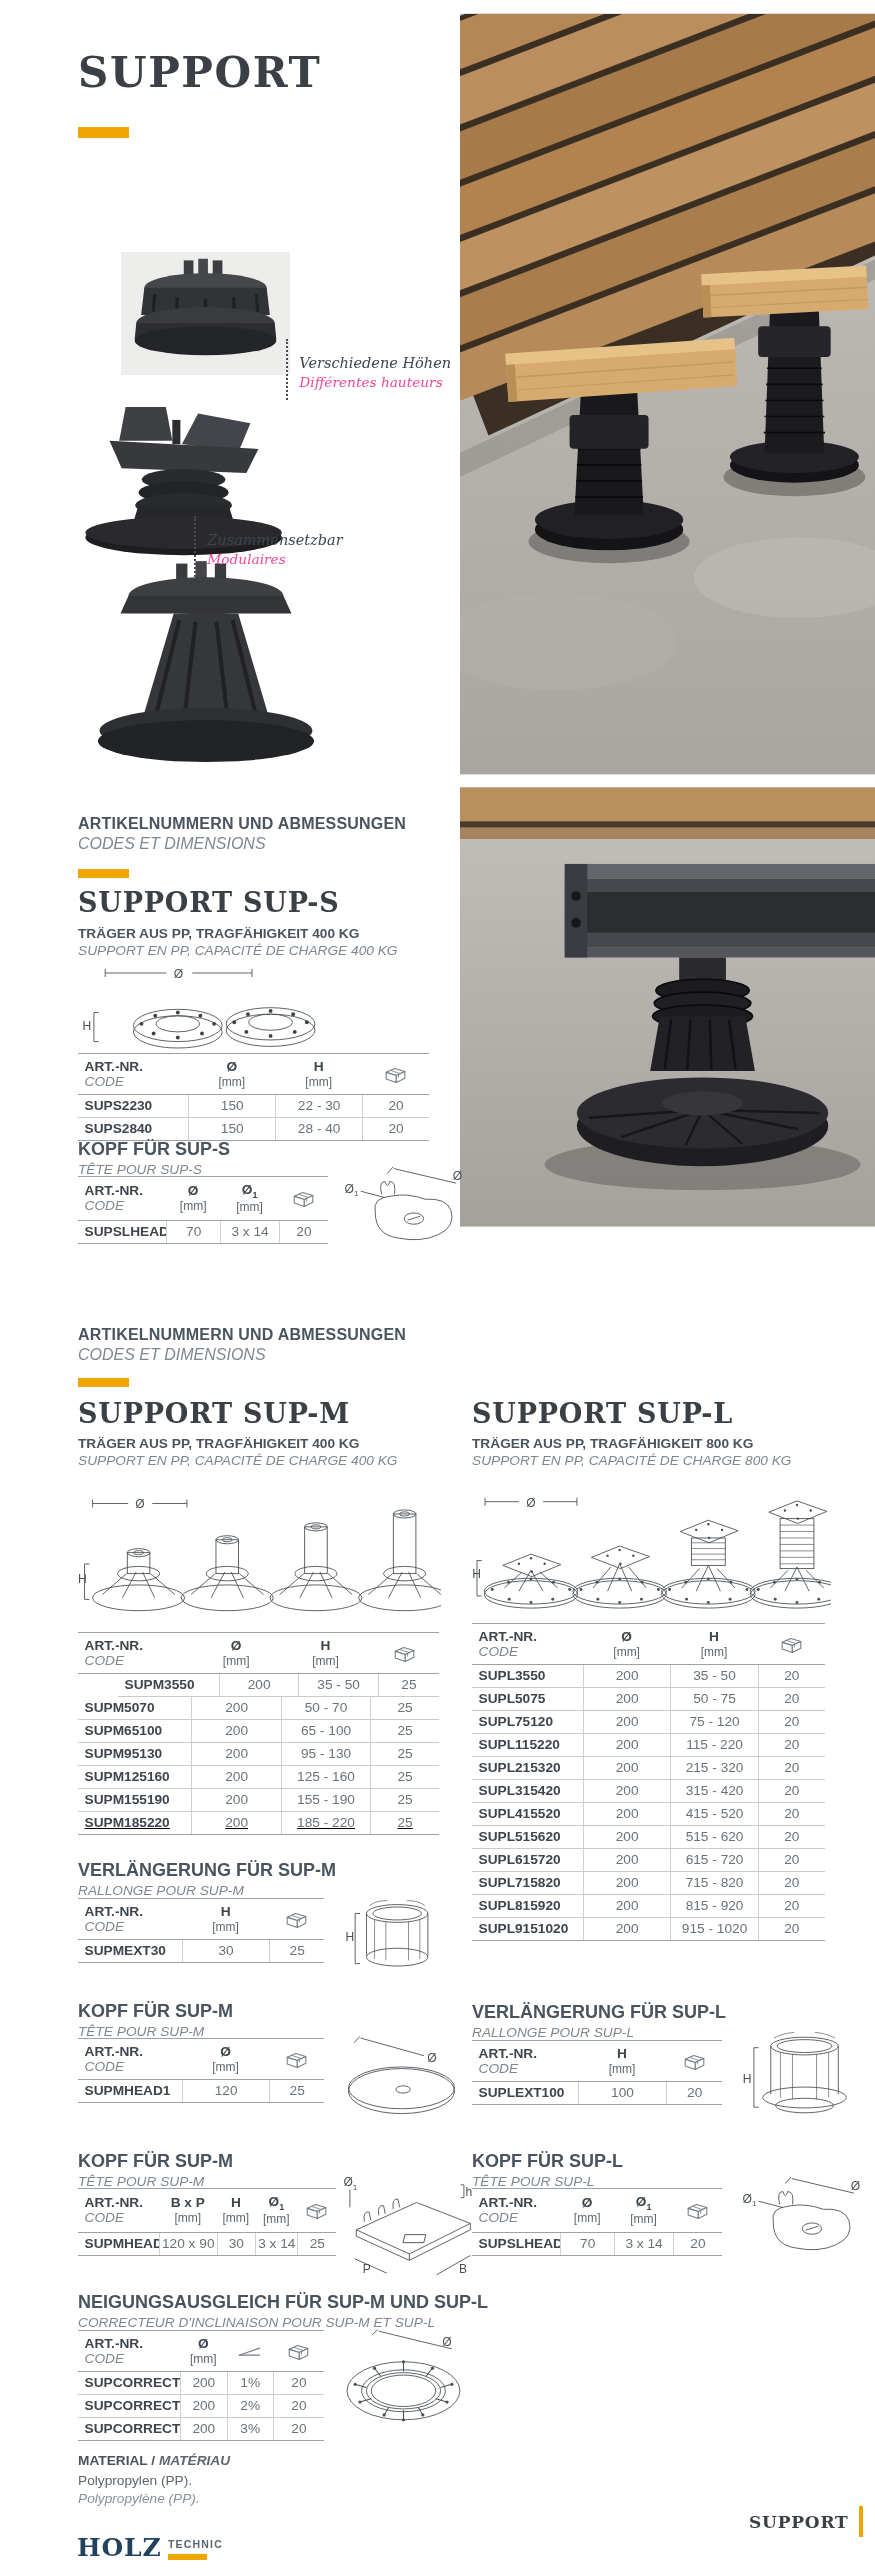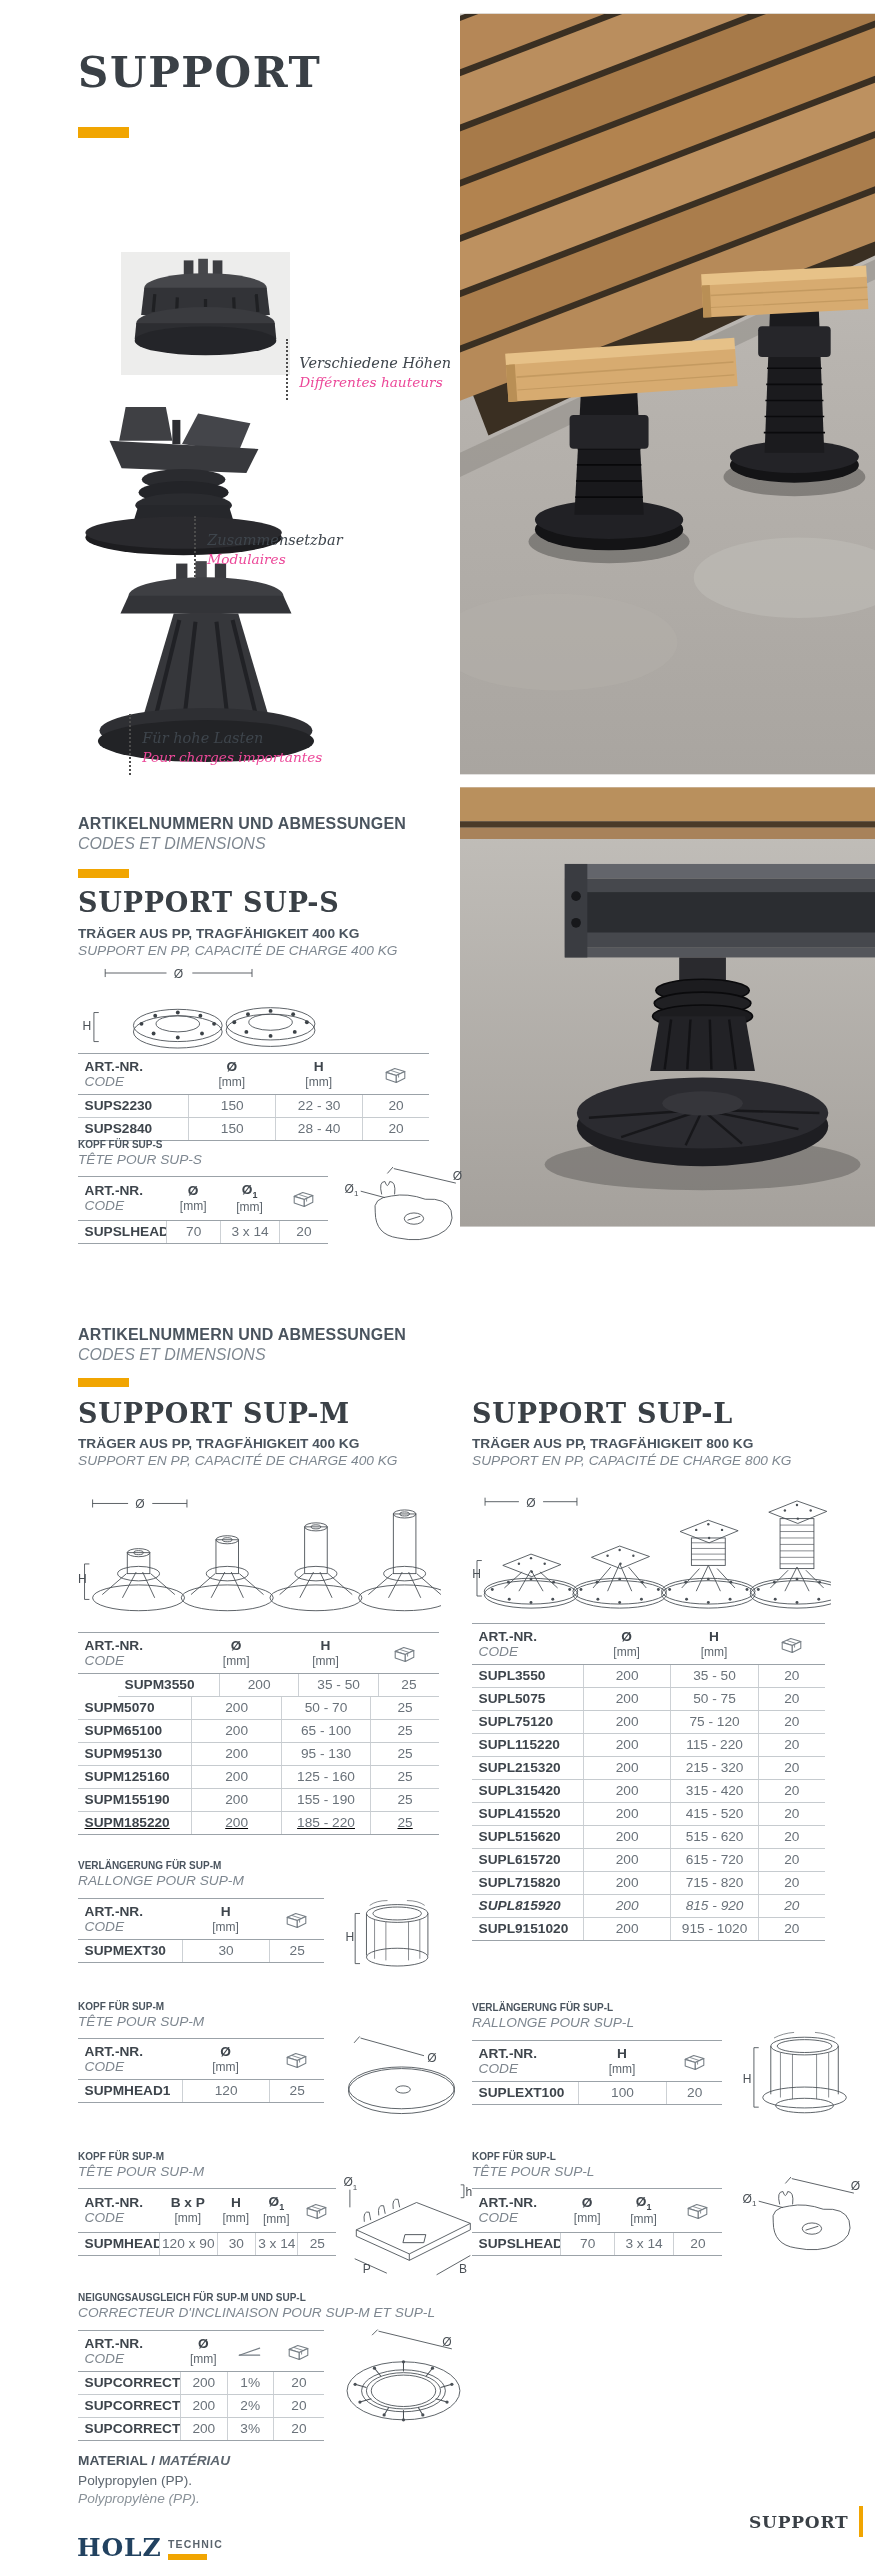--- a/index.html
+++ b/index.html
@@ -14,21 +14,21 @@
   .sub-de{font-size:16px;font-weight:bold;color:#4A545E;letter-spacing:0.2px;}
   .sub-fr{font-size:16px;font-style:italic;color:#7E8790;margin-top:4px;}
 
   
   .sec-de{font-size:16px;font-weight:bold;color:#4A545E;letter-spacing:0.2px;}
   .sec-fr{font-size:16px;font-style:italic;color:#7E8790;margin-top:2.4px;}
   .prod-title{font-family:"DejaVu Serif",serif;font-weight:bold;font-size:27px;
               color:#3A4046;letter-spacing:0.8px;}
   .note-de{font-size:13.7px;font-weight:bold;color:#4A545E;}
   .note-fr{font-size:13.7px;font-style:italic;color:#7E8790;margin-top:2.4px;}
-  .sub-hd-de{font-size:10px;font-weight:bold;color:#4A545E;}
+  .sub-hd-de{font-size:18px;font-weight:bold;color:#4A545E;}
   .sub-hd-fr{font-size:13.7px;font-style:italic;color:#7E8790;margin-top:1.6px;}
 
   
   .feat{border-left:2.4px dotted #4c4c4c;padding:16px 0 9.7px 11.3px;}
   .feat-de{font-family:"DejaVu Serif",serif;font-style:italic;font-size:14.5px;color:#3E454C;}
   .feat-fr{font-family:"DejaVu Serif",serif;font-style:italic;font-size:13.7px;color:#ec4899;margin-top:3.2px;}
 
   
   .tbl{border-top:0.8px solid #9BA2A8;border-bottom:0.8px solid #9BA2A8;}
   .tr{display:grid;align-items:center;}
@@ -250,24 +250,20 @@
   </div>
 
   <div class="abs feat" style="left:286px;top:339px;">
     <div class="feat-de">Verschiedene Höhen</div>
     <div class="feat-fr">Différentes hauteurs</div>
   </div>
   <div class="abs feat" style="left:194px;top:516px;">
     <div class="feat-de">Zusammensetzbar</div>
     <div class="feat-fr">Modulaires</div>
   </div>
-  <div class="abs feat" style="left:129px;top:714px;">
-    <div class="feat-de">Für hohe Lasten</div>
-    <div class="feat-fr">Pour charges importantes</div>
-  </div>
 
   <div class="abs" style="left:78px;top:815px;">
     <div class="sec-de">ARTIKELNUMMERN UND ABMESSUNGEN</div>
     <div class="sec-fr">CODES ET DIMENSIONS</div>
   </div>
   <div class="abs accent-bar" style="left:78px;top:869px;width:51px;height:9px;"></div>
 
   <div class="abs prod-title" style="left:78px;top:887px;">SUPPORT SUP-S</div>
   <div class="abs" style="left:78px;top:926px;">
     <div class="note-de">TRÄGER AUS PP, TRAGFÄHIGKEIT 400 KG</div>
@@ -938,21 +934,21 @@
         <div class="td val">200</div>
         <div class="td val">615 - 720</div>
         <div class="td val">20</div>
       </div>
       <div class="tr" style="grid-template-columns: 1.65fr 1.3fr 1.3fr 1fr;">
         <div class="td code">SUPL715820</div>
         <div class="td val">200</div>
         <div class="td val">715 - 820</div>
         <div class="td val">20</div>
       </div>
-      <div class="tr" style="grid-template-columns: 1.65fr 1.3fr 1.3fr 1fr; font-style: italic;">
+      <div class="tr" style="grid-template-columns: 1.65fr 1.3fr 1.3fr 1fr;">
         <div class="td code">SUPL815920</div>
         <div class="td val">200</div>
         <div class="td val">815 - 920</div>
         <div class="td val">20</div>
       </div>
       <div class="tr" style="grid-template-columns: 1.65fr 1.3fr 1.3fr 1fr;">
         <div class="td code">SUPL9151020</div>
         <div class="td val">200</div>
         <div class="td val">915 - 1020</div>
         <div class="td val">20</div>

